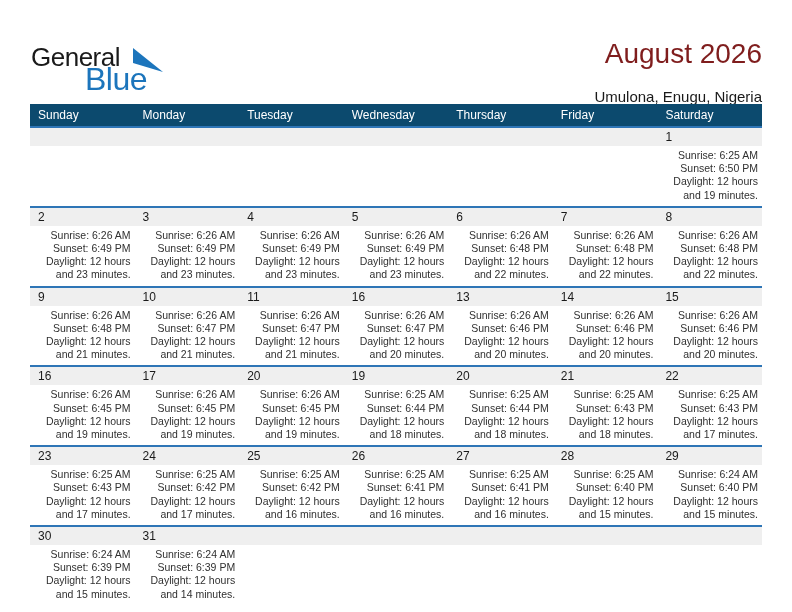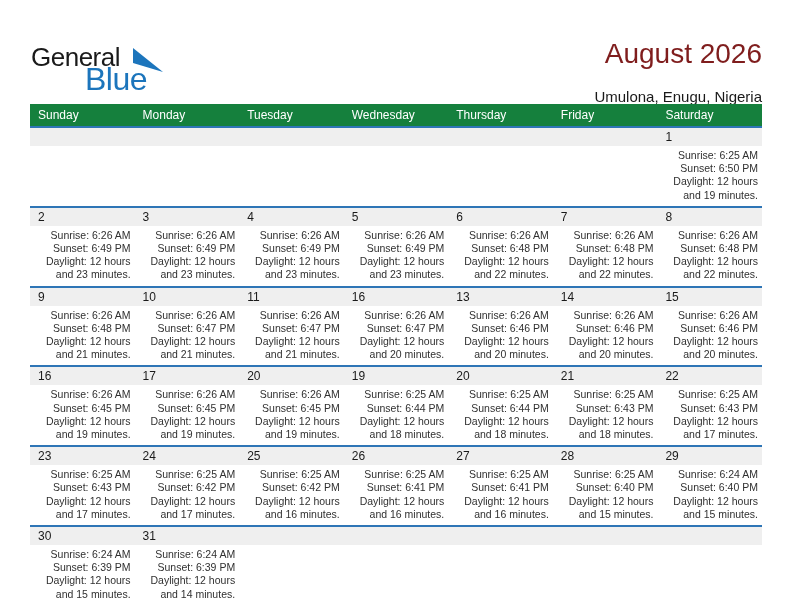--- a/index.html
+++ b/index.html
@@ -20,21 +20,21 @@
     clip-path:polygon(0 0,100% 100%,0 62%);
   }
   .title-block{position:absolute;right:30px;top:38px;text-align:right;}
   .cal-title{font-size:28px;line-height:32px;color:#7f1d1d;}
   .cal-subtitle{font-size:15px;line-height:22px;color:#1a1a1a;margin-top:16px;}
 
   
   .calendar{position:absolute;left:30px;top:104px;width:732px;}
   .dow-header{
     display:grid;grid-template-columns:repeat(7,1fr);
-    background:#15803d;color:#ffffff;height:22px;
+    background:#0c4a6e;color:#ffffff;height:22px;
   }
   .dow-cell{font-size:12px;line-height:22px;padding-left:8px;}
   .week-row{
     display:grid;grid-template-columns:repeat(7,1fr);
     border-top:2px solid #2e75b6;
     background:linear-gradient(#efefef 0 18px,#ffffff 18px);
     min-height:71px;
   }
   .day-cell{padding:0 4px 4px 8px;}
   .day-number{font-size:12px;line-height:18px;color:#1a1a1a;}

